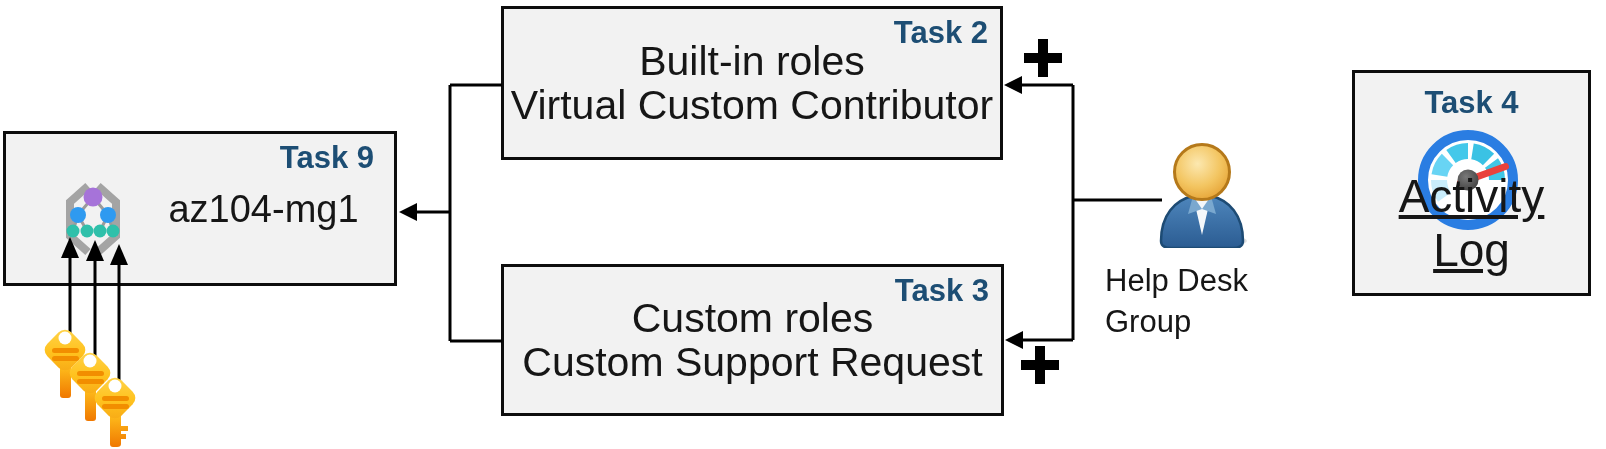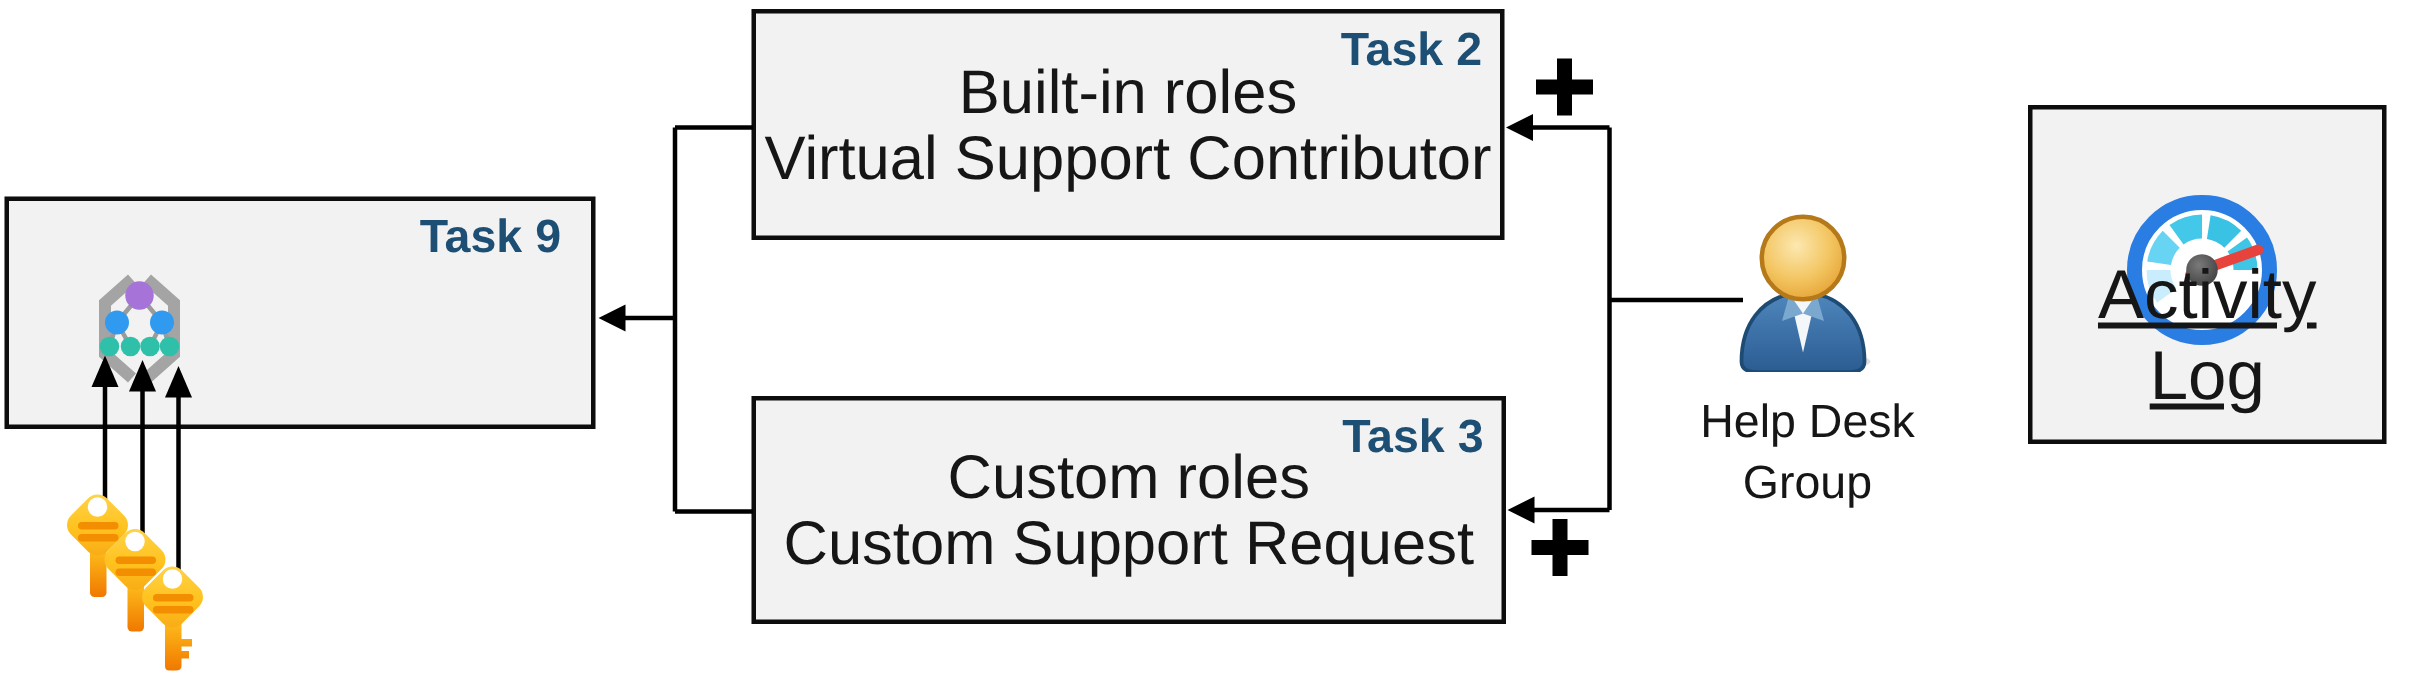--- a/index.html
+++ b/index.html
@@ -34,21 +34,21 @@
   }
   .gauge-icon{position:absolute;left:61px;top:55px;}
   .task4-caption{
     position:absolute;left:0;right:0;bottom:16px;text-align:center;
     font-size:46px;color:#161616;text-decoration:underline;
   }
   .keys-icon{position:absolute;left:28px;top:314px;z-index:6;}
   .person-icon{position:absolute;left:1152px;top:142px;z-index:6;}
   .actor-label{
     position:absolute;left:1105px;top:260px;width:200px;z-index:3;
-    text-align:center;font-size:31px;line-height:41px;color:#161616;
+    text-align:left;font-size:31px;line-height:41px;color:#161616;
   }
   .plus{position:absolute;width:38px;height:38px;z-index:6;}
   .plus::before{content:"";position:absolute;left:14px;top:0;width:10px;height:38px;background:#000;}
   .plus::after{content:"";position:absolute;top:14px;left:0;width:38px;height:10px;background:#000;}
   .plus-top{left:1024px;top:39px;}
   .plus-bottom{left:1021px;top:346px;}
 </style>
 </head>
 <body>
 
@@ -89,39 +89,41 @@
         <path d="M38 19 L23 37 M38 19 L53 37 M23 37 L18 53 M23 37 L32 53 M53 37 L45 53 M53 37 L58 53"></path>
       </g>
       <circle cx="38" cy="19" r="9.5" fill="#a673d9"></circle>
       <circle cx="23" cy="37" r="8" fill="#2f9af0"></circle>
       <circle cx="53" cy="37" r="8" fill="#2f9af0"></circle>
       <circle cx="18" cy="53" r="6.5" fill="#2fc0aa"></circle>
       <circle cx="32" cy="53" r="6.5" fill="#2fc0aa"></circle>
       <circle cx="45" cy="53" r="6.5" fill="#2fc0aa"></circle>
       <circle cx="58" cy="53" r="6.5" fill="#2fc0aa"></circle>
     </svg>
+    <div class="task1-title">az104-mg1</div>
   </div>
 
   <div class="box task2">
     <div class="task-label">Task 2</div>
     <div class="box-lines">
       <div>Built-in roles</div>
-      <div>Virtual Support Contributor</div>
+      <div>Virtual Custom Contributor</div>
     </div>
   </div>
 
   <div class="box task3">
     <div class="task-label">Task 3</div>
     <div class="box-lines">
       <div>Custom roles</div>
       <div>Custom Support Request</div>
     </div>
   </div>
 
   <div class="box task4">
+    <div class="task-label">Task 4</div>
     <svg class="gauge-icon" width="104" height="104" viewBox="0 0 104 104">
       <defs>
         <radialGradient id="hubg" cx="40%" cy="35%" r="75%">
           <stop offset="0" stop-color="#7a7a7a"></stop>
           <stop offset="1" stop-color="#3e3e3e"></stop>
         </radialGradient>
       </defs>
       <circle cx="52" cy="52" r="45" fill="#ffffff" stroke="#2a7de2" stroke-width="10"></circle>
       <g fill="none" stroke-width="16">
         <path d="M28.5 69.1 A29 29 0 0 1 23 52" stroke="#c9edfc"></path>

